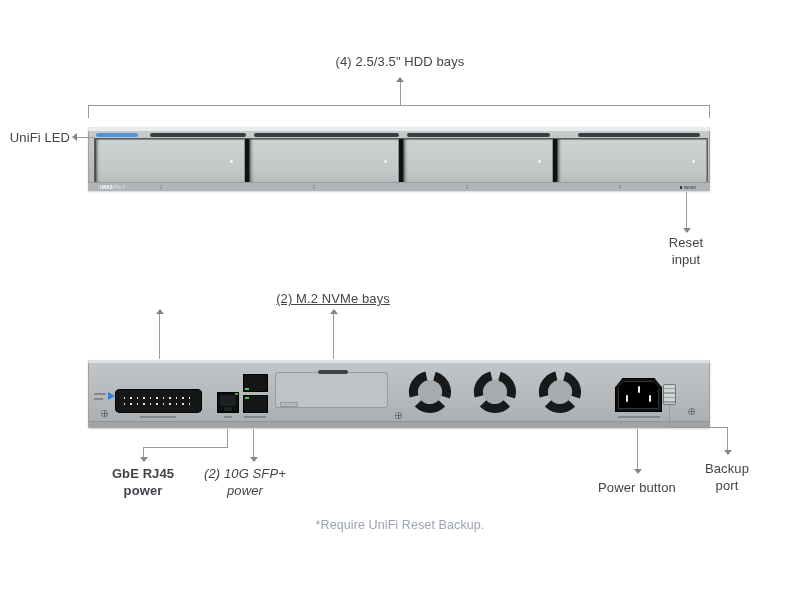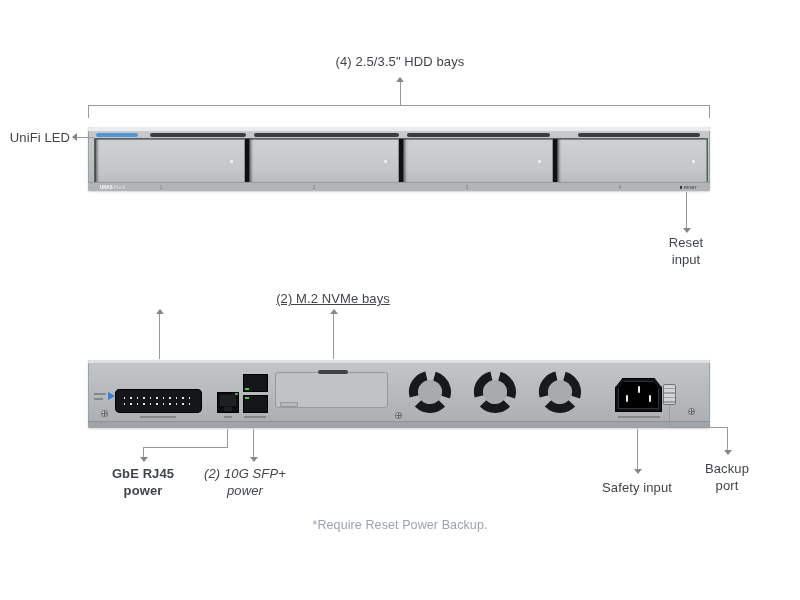--- a/index.html
+++ b/index.html
@@ -214,26 +214,26 @@
 
   <div class="line" style="left:253px;top:429px;width:1px;height:28px;"></div>
   <div class="arrow down" style="left:249.5px;top:457px;"></div>
   <div class="label center" style="left:185px;top:465px;width:120px;line-height:17px;font-style:italic;">
     <div>(2) 10G SFP+</div>
     <div>power</div>
   </div>
 
   <div class="line" style="left:637px;top:429px;width:1px;height:40px;"></div>
   <div class="arrow down" style="left:633.5px;top:469px;"></div>
-  <div class="label center" style="left:587px;top:480px;width:100px;">Safety input</div>
+  <div class="label center" style="left:587px;top:480px;width:100px;">Power button</div>
 
   <div class="line" style="left:669px;top:405px;width:1px;height:23px;"></div>
   <div class="line" style="left:669px;top:427px;width:58px;height:1px;"></div>
   <div class="line" style="left:727px;top:427px;width:1px;height:23px;"></div>
   <div class="arrow down" style="left:723.5px;top:450px;"></div>
   <div class="label center" style="left:687px;top:460px;width:80px;line-height:17px;">
     <div>Backup</div>
     <div>port</div>
   </div>
 
-  <div class="footnote">*Require Reset Power Backup.</div>
+  <div class="footnote">*Require UniFi Reset Backup.</div>
 
 </div>
 
 </body></html>

